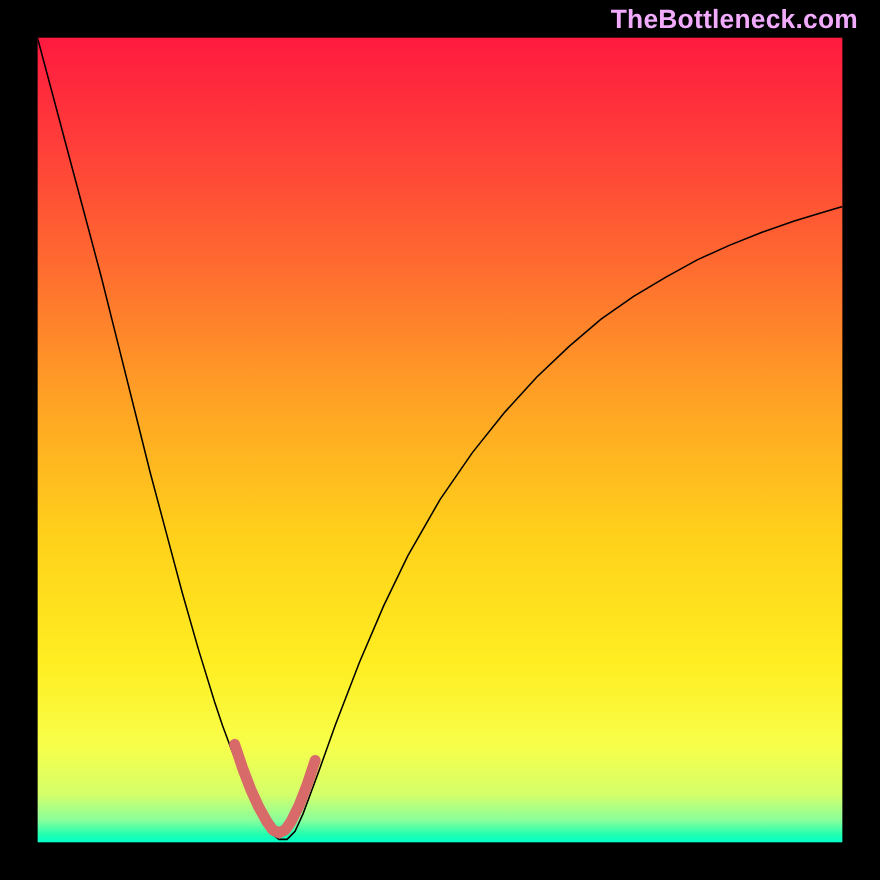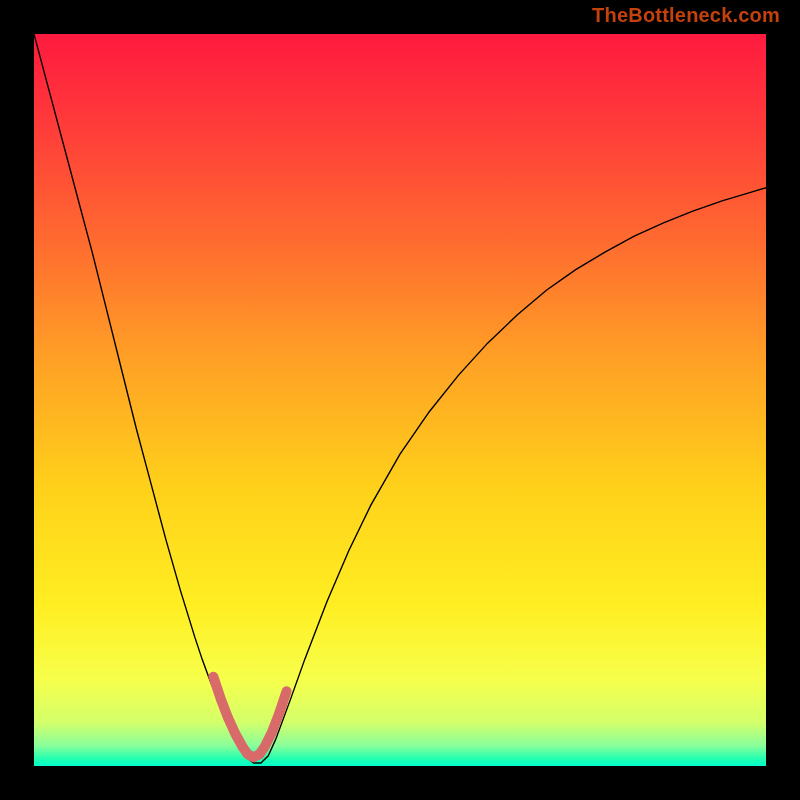--- a/index.html
+++ b/index.html
@@ -8,23 +8,23 @@
     position: relative;
     width: 800px;
     height: 800px;
     background: #000;
   }
   .watermark {
     position: absolute;
     top: 4px;
     right: 20px;
     font-family: Arial, Helvetica, sans-serif;
-    font-size: 20px;
+    font-size: 24px;
     font-weight: 600;
-    color: #c2410c;
+    color: #f0abfc;
     letter-spacing: 0.2px;
   }
   svg.plot {
     position: absolute;
     left: 34px;
     top: 34px;
     width: 732px;
     height: 732px;
     display: block;
   }

